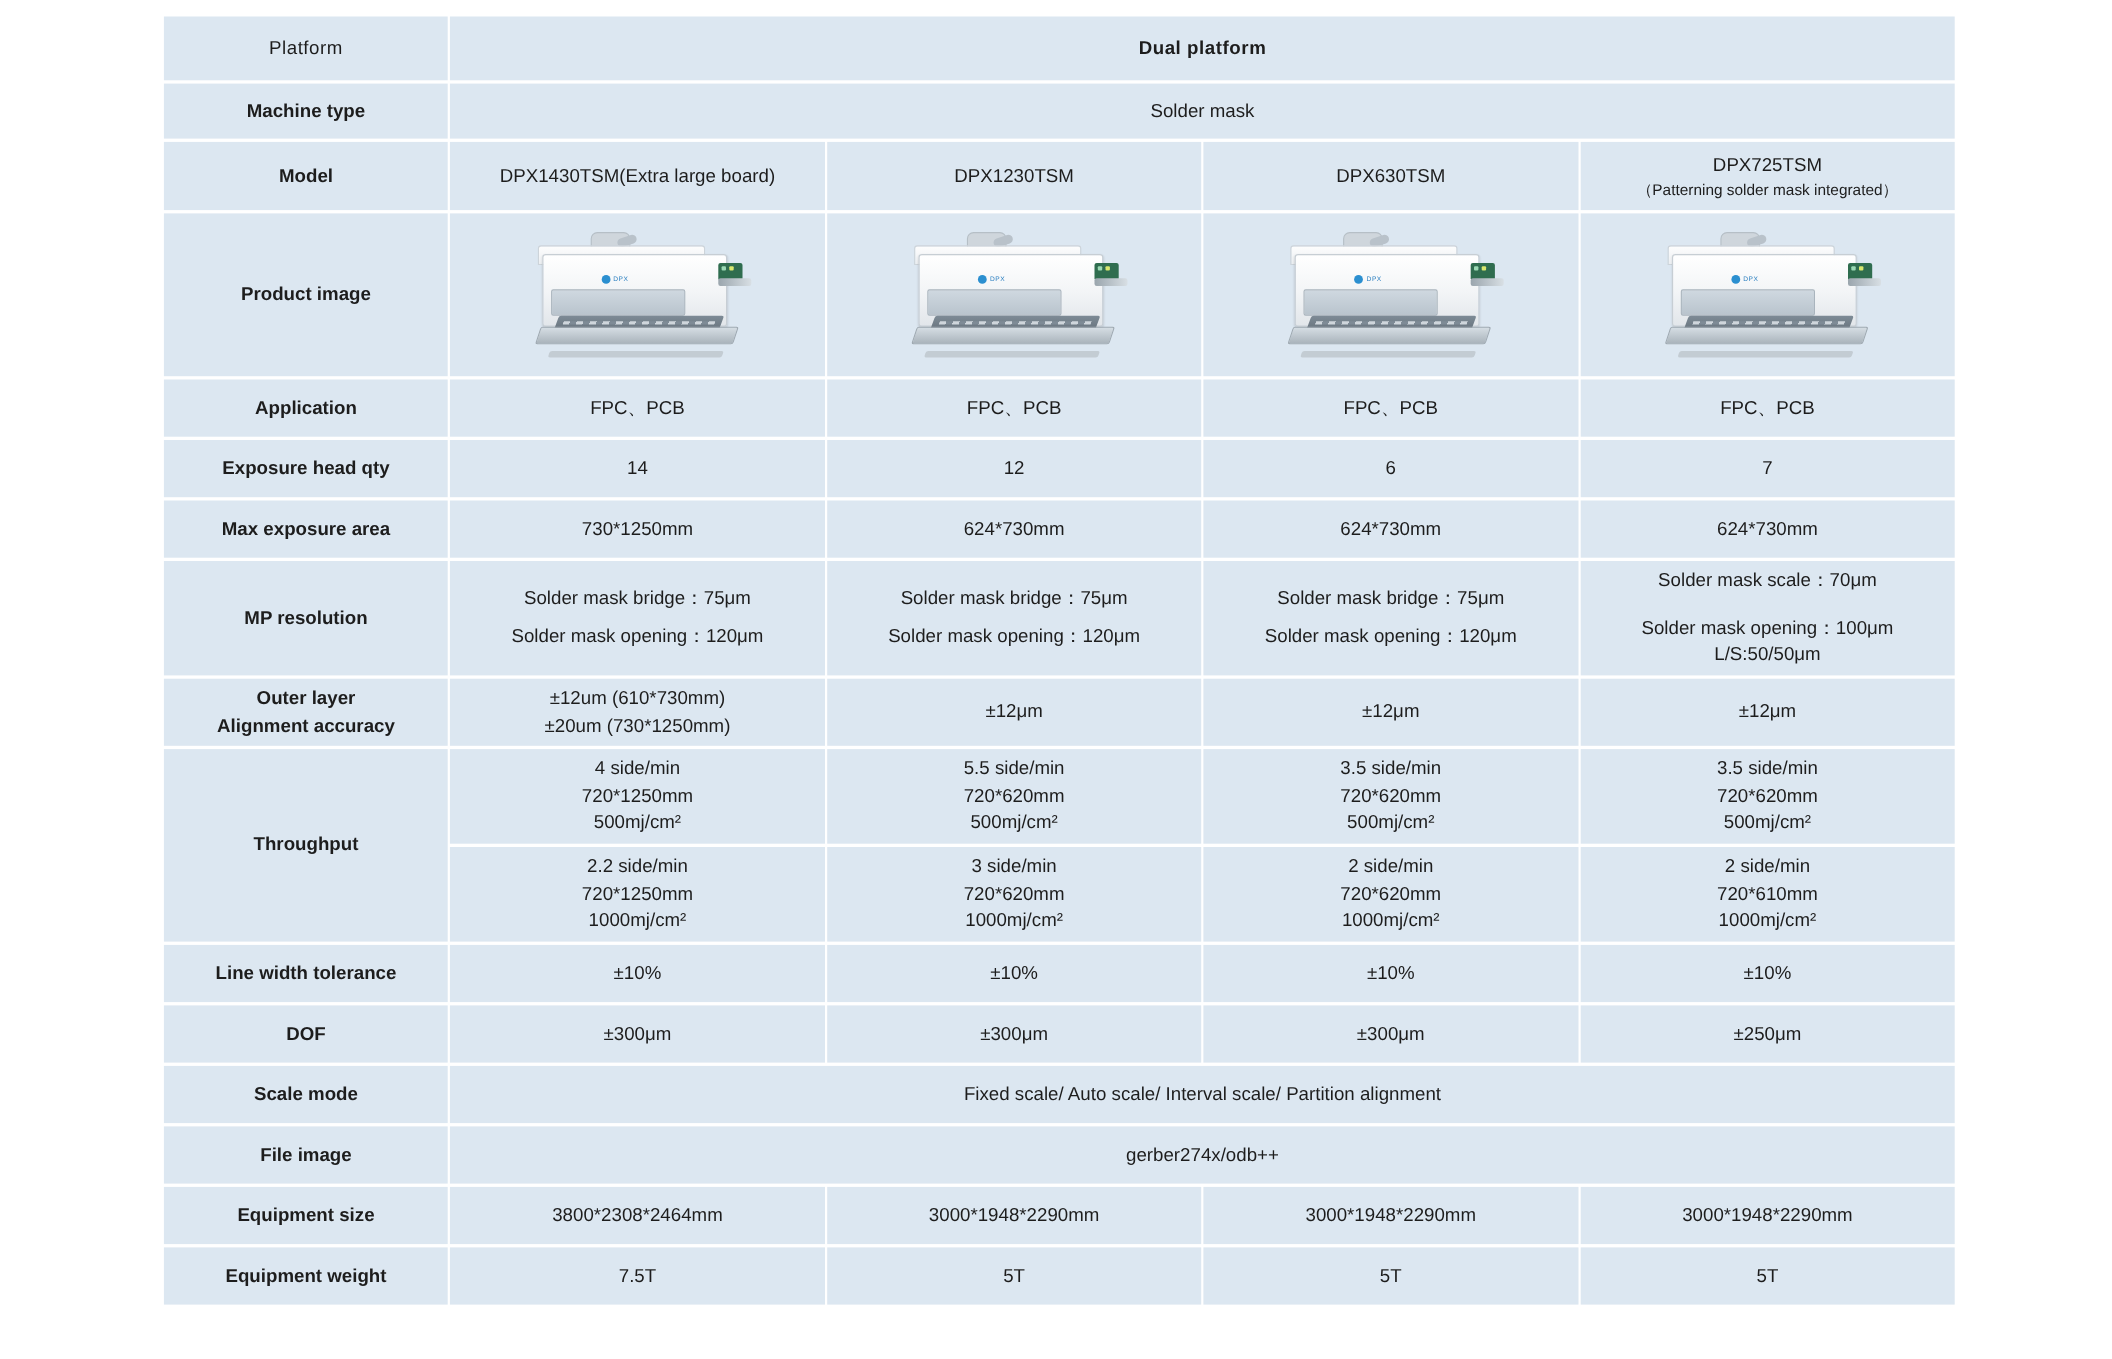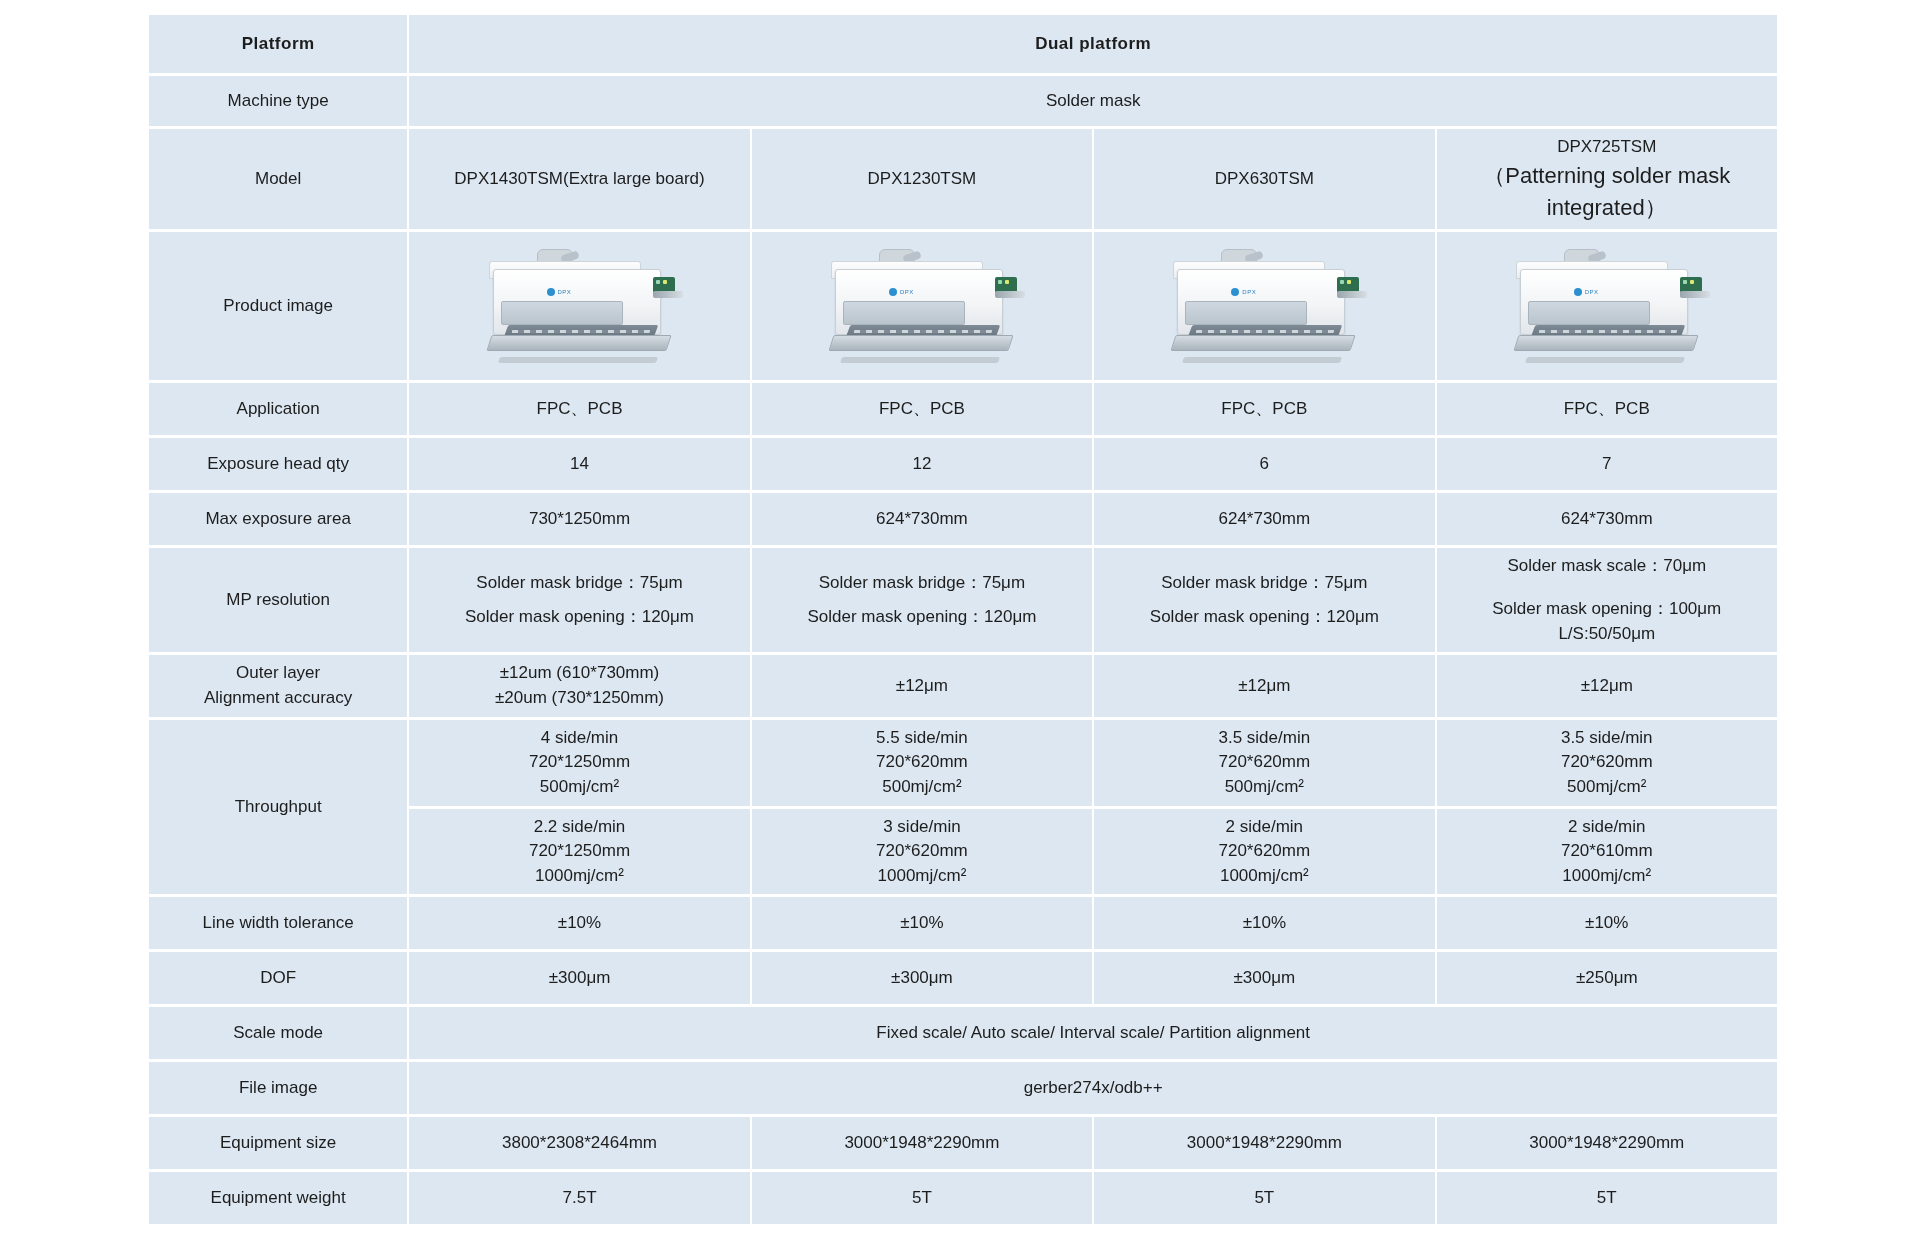--- a/index.html
+++ b/index.html
@@ -34,41 +34,42 @@
     font-size: 17px;
     color: #1d1d1d;
     padding: 6px 8px;
     line-height: 1.45;
   }
   td.label {
     width: 258px;
     background: #d3e2ef;
     font-size: 17.5px;
     color: #1a1a1a;
+    font-weight: bold;
   }
   
   td.hdr-platform {
     background: #4fb3dd;
     color: #ffffff;
     font-size: 25px;
-    font-weight: bold;
+    font-weight: normal;
     height: 46px;
     letter-spacing: .5px;
   }
   td.hdr-dual {
     background: #4fb3dd;
     color: #ffffff;
     font-size: 25px;
     font-weight: bold;
     height: 46px;
     letter-spacing: .5px;
   }
   td.span-all { background: #dce7f1; }
   .sub { display:block; }
-  .small { font-size: 22px; }
+  .small { font-size: 14px; }
   .label-two { line-height: 1.25; }
 
   
   td.imgcell { height: 136px; padding: 4px; }
   .machine {
     position: relative;
     width: 210px;
     height: 118px;
     margin: 0 auto;
   }

